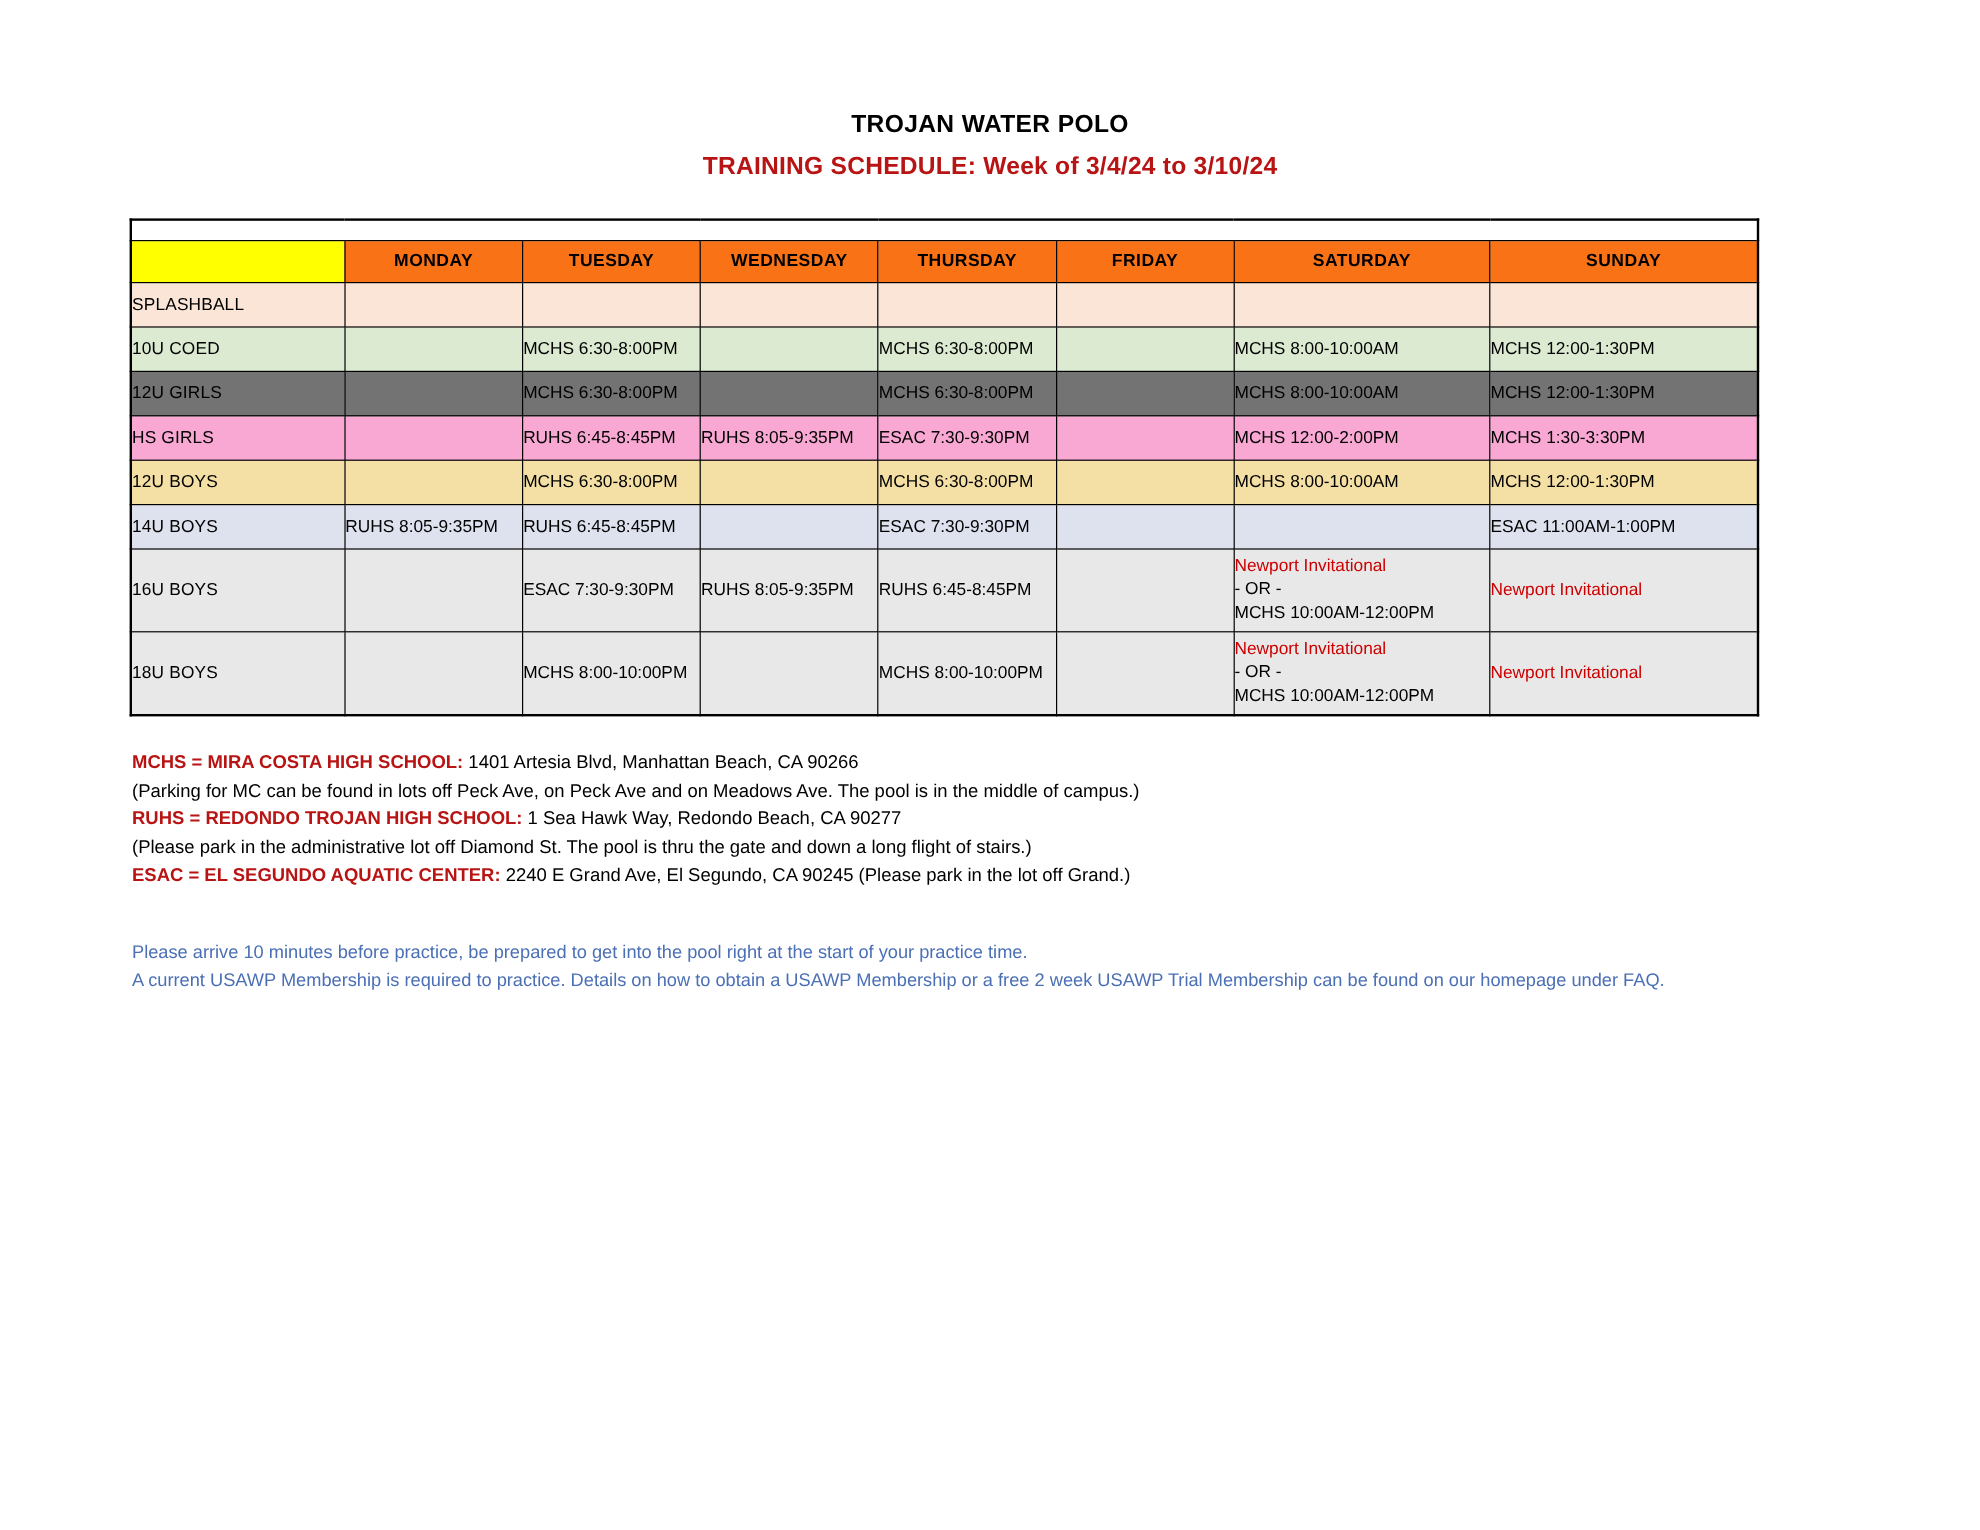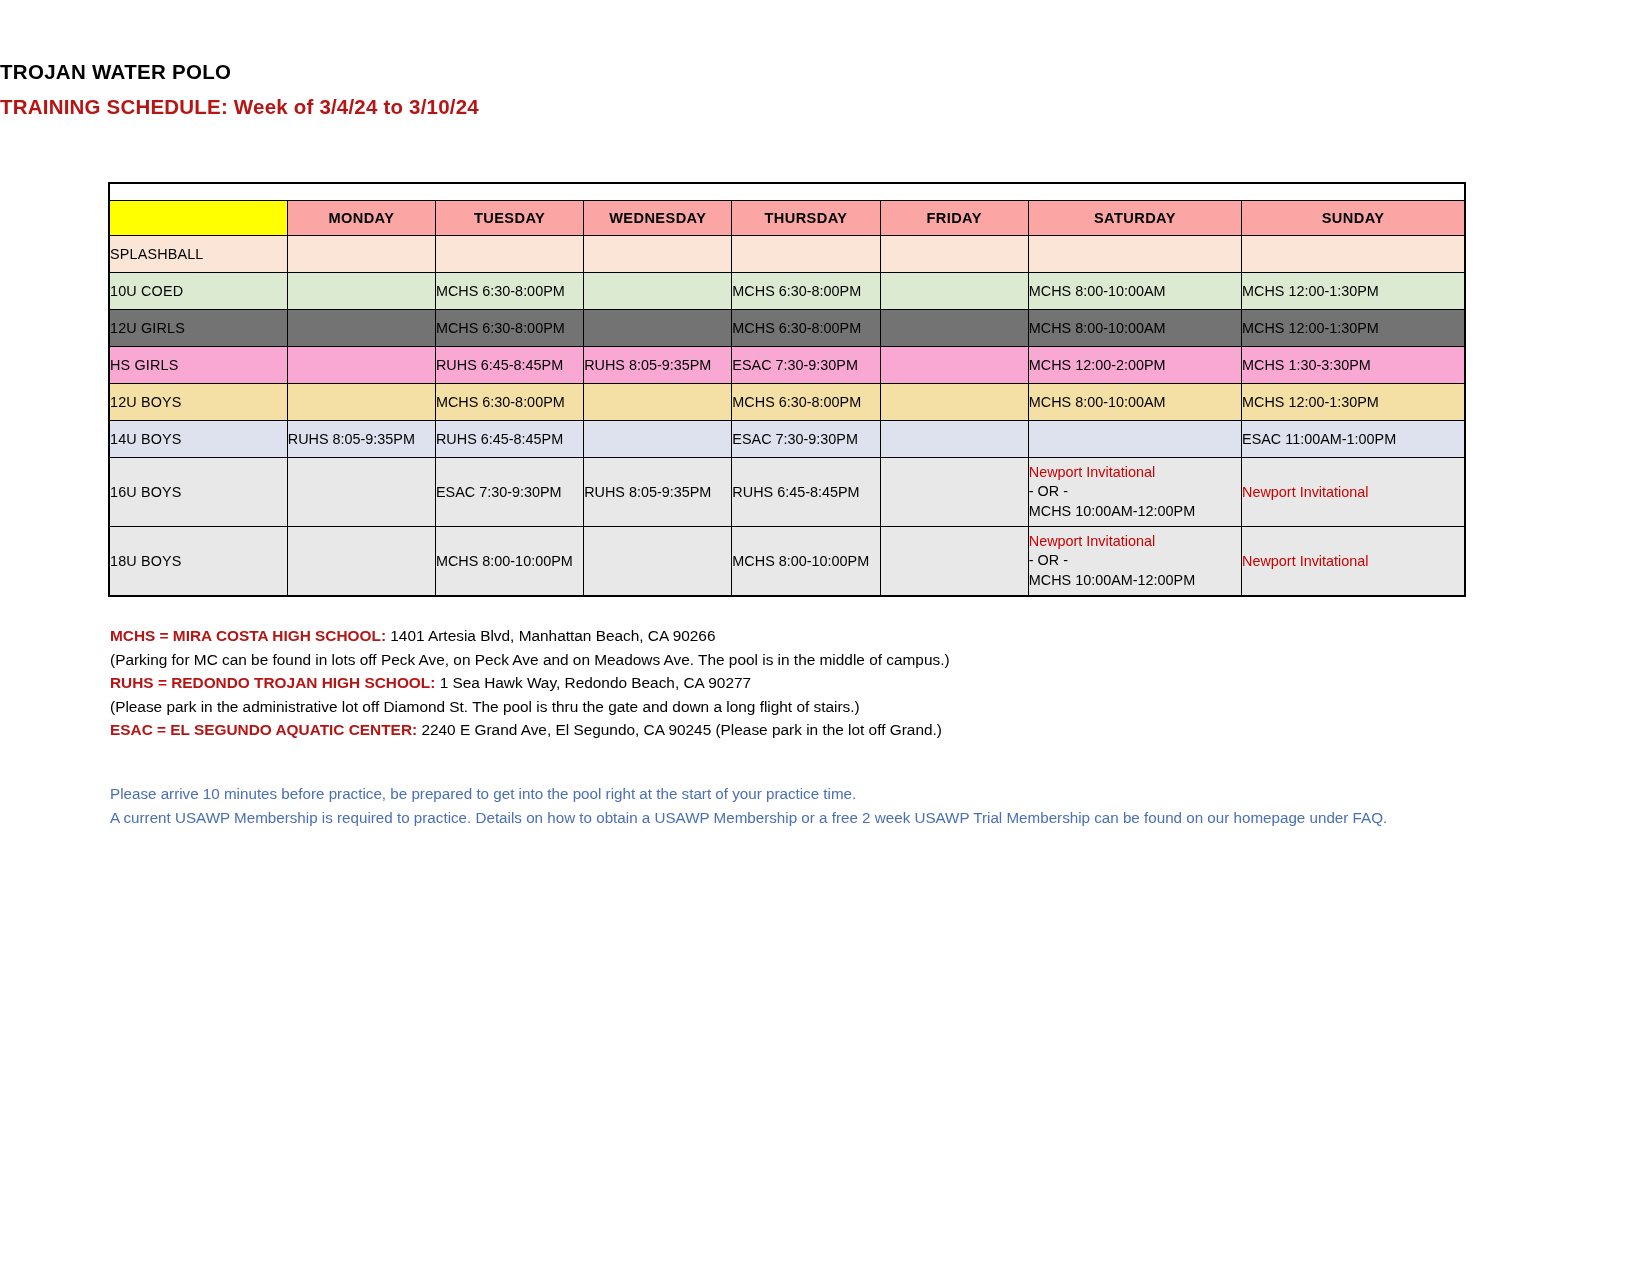--- a/index.html
+++ b/index.html
@@ -17,22 +17,22 @@
   }
   .page {
     position: relative;
     width: 1650px;
     height: 1275px;
     box-sizing: border-box;
   }
 
   
   .title-block {
-    padding-top: 60px;
-    text-align: left;
+    padding-top: 92px;
+    text-align: center;
   }
   .title-main {
     font-size: 20.5px;
     font-weight: bold;
     letter-spacing: 0.3px;
     color: #000000;
     line-height: 1.15;
   }
   .title-sub {
     font-size: 20.5px;
@@ -74,21 +74,21 @@
     height: 16px;
     background: #ffffff;
     border-left: none;
     border-right: none;
     border-top: none;
     border-bottom: 1.4px solid #000;
   }
   tr.spacer-row td:first-child { border-left: none; }
 
   tr.head-row th {
-    background: #fca5a5;
+    background: #f97316;
     height: 34px;
     text-align: center;
     font-weight: bold;
     font-size: 14.6px;
     letter-spacing: 0.4px;
   }
   tr.head-row th.corner {
     background: #ffff00;
   }
 

